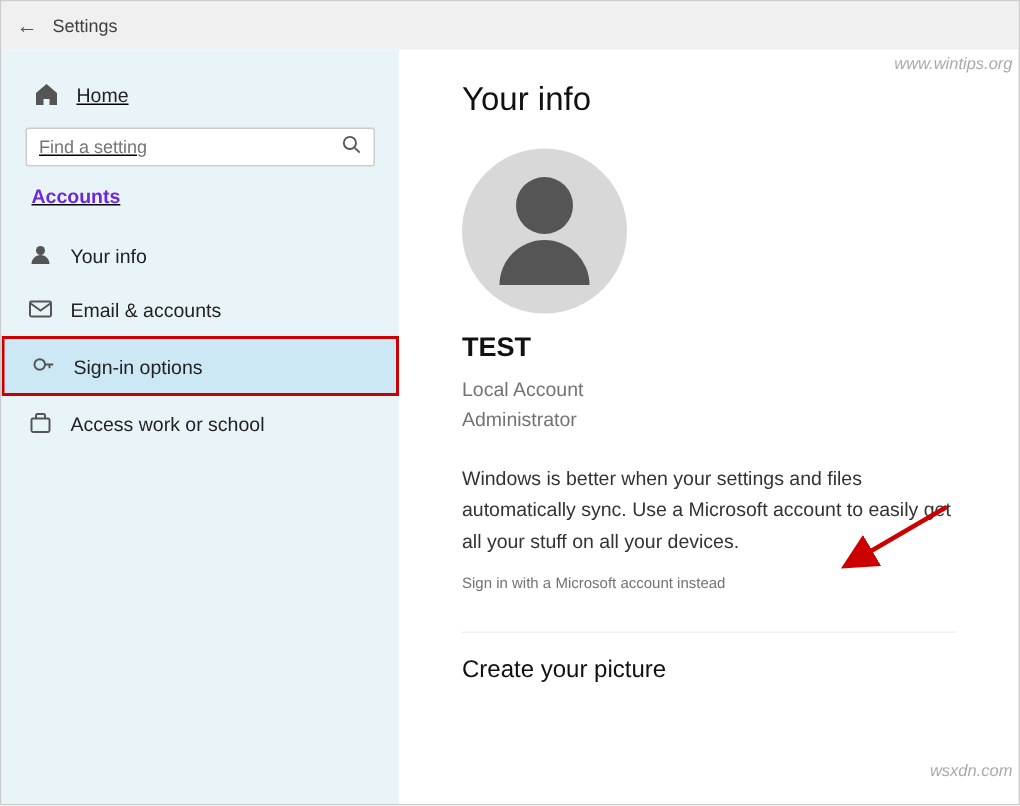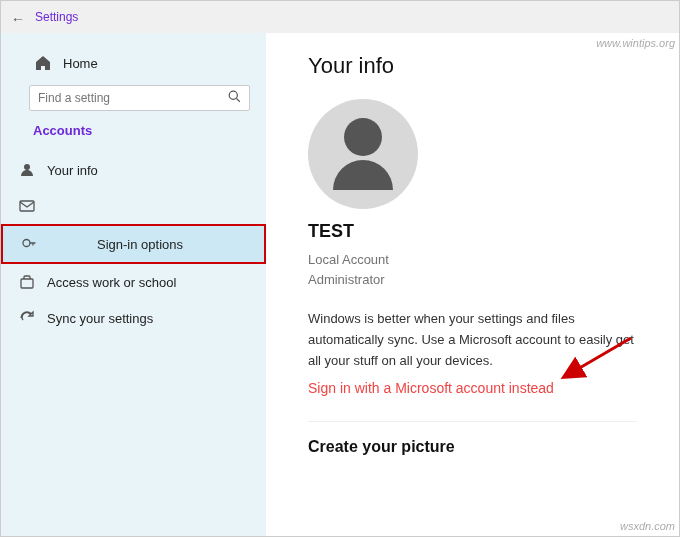--- a/index.html
+++ b/index.html
@@ -28,38 +28,39 @@
       flex-shrink: 0;
     }
     .titlebar-back {
       margin-right: 10px;
       cursor: pointer;
       font-size: 14px;
       color: #555;
     }
     .titlebar-title {
       font-size: 12px;
-      color: #6d28d9;
+      color: #404040;
     }
     .content-area {
       display: flex;
       flex: 1;
       overflow: hidden;
     }
     
     .sidebar {
       width: 265px;
       background: #e8f4f8;
       flex-shrink: 0;
       display: flex;
       flex-direction: column;
       overflow-y: auto;
     }
     .sidebar-header {
-      padding: 12px 16px 6px 28px;
+      padding: 12px 16px 6px 16px;
+      text-decoration: underline;
     }
     .sidebar-section-title {
       font-size: 13px;
       font-weight: 700;
       color: #6d28d9;
       margin-bottom: 8px;
       padding-left: 4px;
     }
     .search-box {
       display: flex;
@@ -88,21 +89,20 @@
       display: flex;
       align-items: center;
       padding: 10px 16px;
       cursor: pointer;
       font-size: 13px;
       color: #222;
       position: relative;
     }
     .nav-item.highlighted {
       border: 2px solid #e00;
-      gap: 48px;
     }
     .nav-item .nav-icon {
       width: 20px;
       margin-right: 10px;
       display: flex;
       align-items: center;
       justify-content: center;
       flex-shrink: 0;
     }
     .nav-item .nav-label {
@@ -172,45 +172,45 @@
       margin-bottom: 10px;
       max-width: 380px;
     }
     .info-text {
       font-size: 13px;
       color: #333;
       line-height: 1.6;
       margin-bottom: 8px;
     }
     .signin-link {
-      color: #ef4444;
-      font-size: 14px;
+      color: #737373;
+      font-size: 10px;
       text-decoration: none;
       cursor: pointer;
     }
     .create-picture-title {
       font-size: 16px;
-      font-weight: 700;
+      font-weight: 400;
       color: #111;
       margin-top: 24px;
       border-top: 1px solid #eee;
       padding-top: 16px;
     }
     .watermark {
       position: absolute;
       top: 4px;
       right: 4px;
       font-size: 11px;
       color: rgba(0,0,0,0.35);
       font-style: italic;
       pointer-events: none;
     }
     .watermark2 {
       position: absolute;
-      bottom: 4px;
+      bottom: 16px;
       right: 4px;
       font-size: 11px;
       color: rgba(0,0,0,0.35);
       font-style: italic;
       pointer-events: none;
     }
     
     .arrow-container {
       position: absolute;
       left: 285px;
@@ -265,20 +265,21 @@
         <span class="nav-label">Your info</span>
       </div>
 
       <div class="nav-item">
         <span class="nav-icon">
           <svg width="16" height="16" viewBox="0 0 16 16" fill="none">
             <rect x="1" y="3" width="14" height="10" rx="1" stroke="#555" stroke-width="1.3" fill="none"></rect>
             <path d="M1 4l7 5 7-5" stroke="#555" stroke-width="1.3"></path>
           </svg>
         </span>
+        <span class="nav-label">Email &amp; accounts</span>
       </div>
 
       <div class="nav-item highlighted" style="border:2px solid #cc0000; background:#cde8f5;">
         <span class="nav-icon">
           <svg width="16" height="16" viewBox="0 0 16 16" fill="none">
             <circle cx="5.5" cy="7" r="3.5" stroke="#555" stroke-width="1.3" fill="none"></circle>
             <path d="M8.5 7h6M12 7v2.5" stroke="#555" stroke-width="1.3"></path>
           </svg>
         </span>
         <span class="nav-label">Sign-in options</span>
@@ -288,28 +289,20 @@
         <span class="nav-icon">
           <svg width="16" height="16" viewBox="0 0 16 16" fill="none">
             <rect x="2" y="5" width="12" height="9" rx="1" stroke="#555" stroke-width="1.3" fill="none"></rect>
             <path d="M5 5V3a1 1 0 011-1h4a1 1 0 011 1v2" stroke="#555" stroke-width="1.3" fill="none"></path>
           </svg>
         </span>
         <span class="nav-label">Access work or school</span>
       </div>
 
 
-      <div class="nav-item">
-        <span class="nav-icon">
-          <svg width="16" height="16" viewBox="0 0 16 16" fill="none">
-            <path d="M2 8a6 6 0 016-6 6 6 0 014.243 1.757L14 2v4h-4l1.5-1.5A4 4 0 104 10" stroke="#555" stroke-width="1.3" fill="none"></path>
-          </svg>
-        </span>
-        <span class="nav-label">Sync your settings</span>
-      </div>
     </div>
 
     <div class="main-content" style="position:relative;">
       <div class="watermark">www.wintips.org</div>
 
       <h1 class="page-title">Your info</h1>
 
       <div class="avatar-section">
         <div class="avatar-circle">
           <div class="avatar-person-icon">

